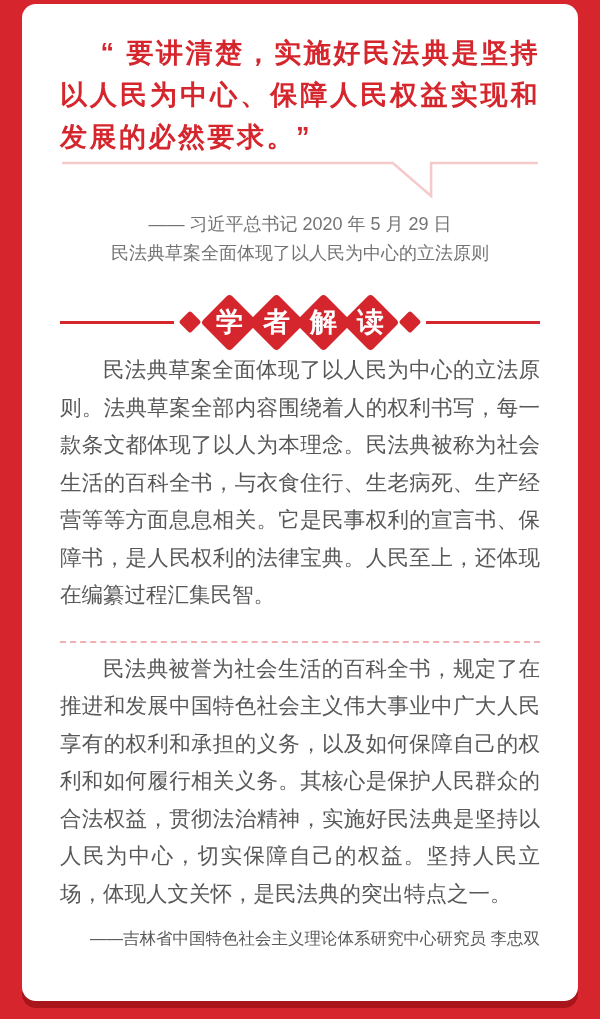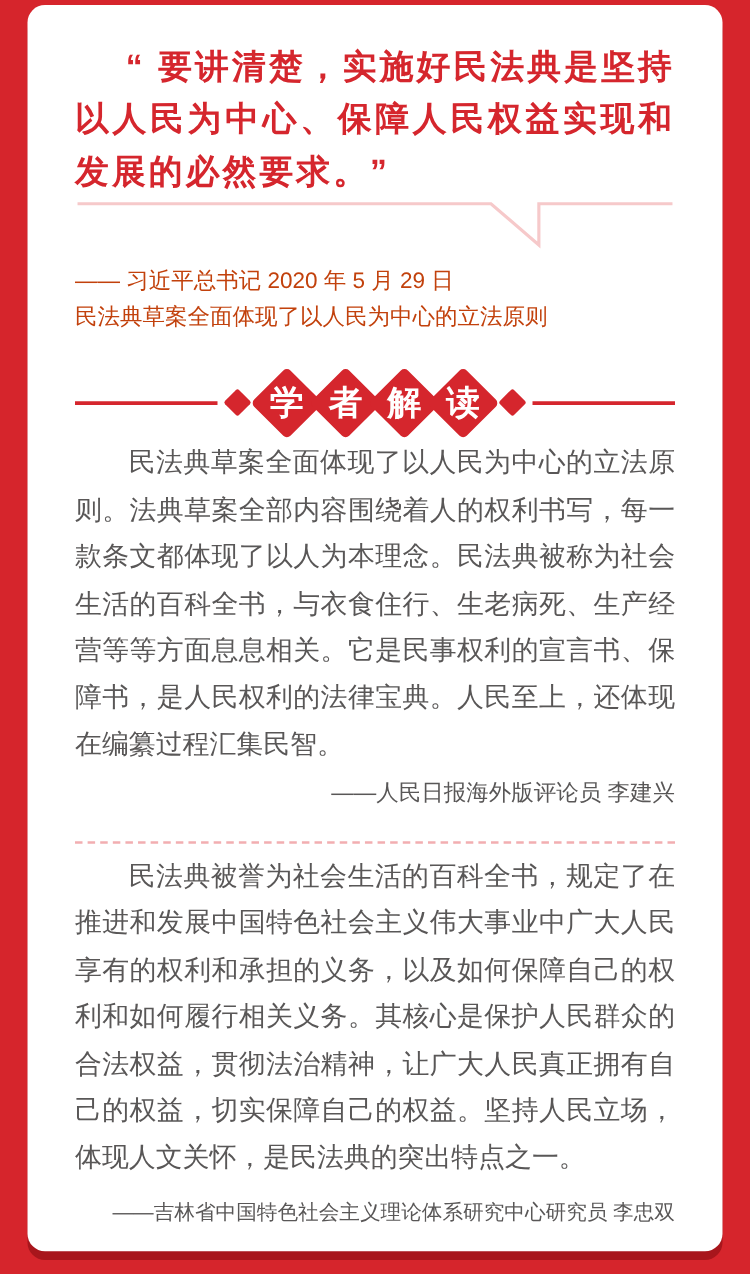--- a/index.html
+++ b/index.html
@@ -38,22 +38,22 @@
     text-indent: 1.5em;
   }
   .bubble-tail {
     display: block;
     width: 100%;
     height: 40px;
     margin-top: 2px;
   }
   .quote-attr {
     margin-top: 10px;
-    text-align: left;
-    color: #c2410c;
+    text-align: center;
+    color: #737373;
     font-size: 18px;
     line-height: 29px;
   }
   
   .section-header {
     margin-top: 24px;
     height: 60px;
     display: flex;
     align-items: center;
     justify-content: center;
@@ -144,21 +144,20 @@
         <span>解</span>
       </div>
       <div class="diamond-lg">
         <span>读</span>
       </div>
       <div class="diamond-sm"></div>
       <div class="header-line"></div>
     </div>
 
     <div class="commentary-text">民法典草案全面体现了以人民为中心的立法原则。法典草案全部内容围绕着人的权利书写，每一款条文都体现了以人为本理念。民法典被称为社会生活的百科全书，与衣食住行、生老病死、生产经营等等方面息息相关。它是民事权利的宣言书、保障书，是人民权利的法律宝典。人民至上，还体现在编纂过程汇集民智。</div>
-    <div class="commentary-attr">——人民日报海外版评论员 李建兴</div>
 
     <hr class="dashed-divider">
 
-    <div class="commentary-text">民法典被誉为社会生活的百科全书，规定了在推进和发展中国特色社会主义伟大事业中广大人民享有的权利和承担的义务，以及如何保障自己的权利和如何履行相关义务。其核心是保护人民群众的合法权益，贯彻法治精神，让广大人民真正拥有自己的权益，切实保障自己的权益。坚持人民立场，体现人文关怀，是民法典的突出特点之一。</div>
+    <div class="commentary-text">民法典被誉为社会生活的百科全书，规定了在推进和发展中国特色社会主义伟大事业中广大人民享有的权利和承担的义务，以及如何保障自己的权利和如何履行相关义务。其核心是保护人民群众的合法权益，贯彻法治精神，实施好民法典是坚持以人民为中心，切实保障自己的权益。坚持人民立场，体现人文关怀，是民法典的突出特点之一。</div>
     <div class="commentary-attr small">——吉林省中国特色社会主义理论体系研究中心研究员 李忠双</div>
 
   </div>
 </div>
 
 </body></html>

